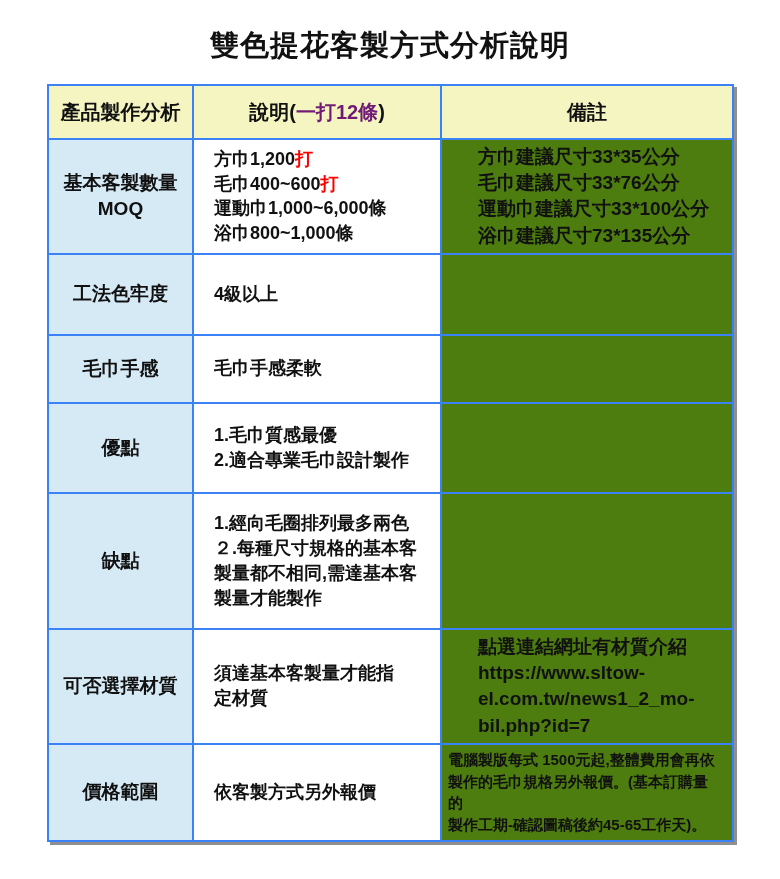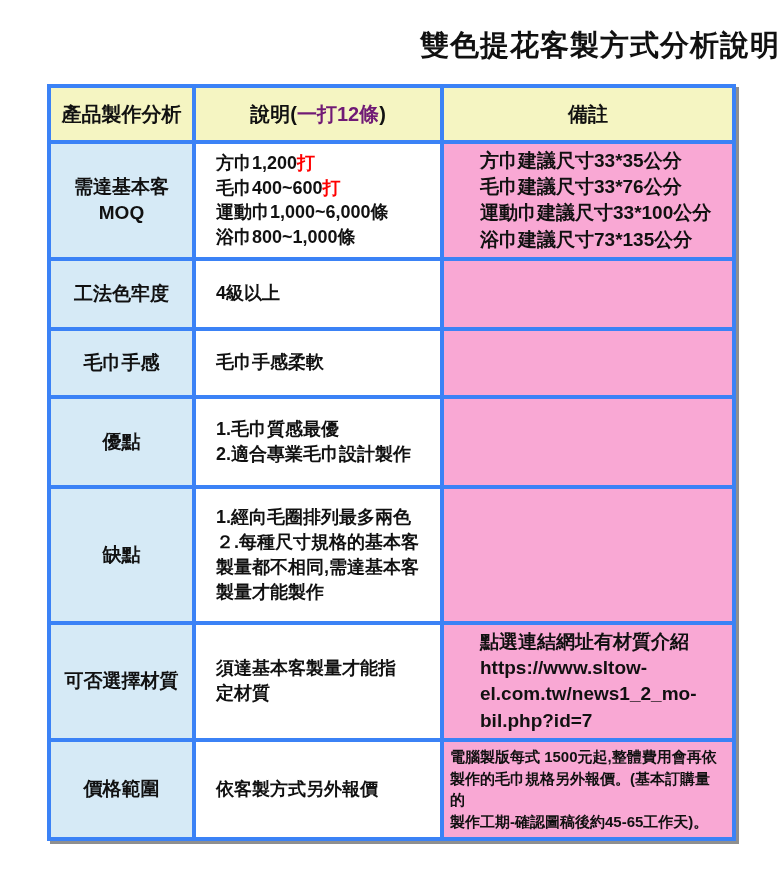--- a/index.html
+++ b/index.html
@@ -11,42 +11,42 @@
     font-family: "Liberation Sans", sans-serif;
     color: #111111;
   }
   .page {
     width: 780px;
     height: 879px;
     overflow: hidden;
     position: relative;
   }
   .title {
-    text-align: right;
+    text-align: center;
     font-size: 29px;
     font-weight: 700;
     letter-spacing: 1px;
     margin: 0;
     padding-top: 27px;
     height: 36px;
     line-height: 36px;
     color: #111111;
   }
   table.analysis {
     border-collapse: collapse;
     table-layout: fixed;
     margin: 21px 0 0 47px;
     width: 685px;
     box-shadow: 3px 3px 0 #8f8f8f;
   }
   table.analysis col.c1 { width: 145px; }
   table.analysis col.c2 { width: 248px; }
   table.analysis col.c3 { width: 292px; }
   table.analysis th, table.analysis td {
-    border: 4px solid #3b82f6;
+    border: 2px solid #3b82f6;
     vertical-align: middle;
     white-space: pre-line;
     overflow: hidden;
   }
   table.analysis th {
     background: #f5f5c2;
     height: 50px;
     font-size: 20px;
     font-weight: 700;
     text-align: center;
@@ -61,21 +61,21 @@
   }
   td.desc-cell {
     background: #ffffff;
     font-size: 18px;
     font-weight: 700;
     text-align: left;
     padding: 4px 8px 4px 20px;
     line-height: 1.38;
   }
   td.note-cell {
-    background: #f9a8d4;
+    background: #4d7c0f;
     font-size: 19px;
     font-weight: 700;
     text-align: left;
     padding: 4px 8px 4px 36px;
     line-height: 1.38;
   }
   td.note-cell.note-link { }
   td.note-cell.note-small {
     font-size: 15px;
     font-weight: 700;
@@ -97,32 +97,32 @@
     </colgroup>
     <thead>
       <tr id="header-row">
           <th><span>產品製作分析</span></th>
           <th><span>說明(</span><span style="color: #701a75;">一打12條</span><span>)</span></th>
           <th><span>備註</span></th>
         </tr>
     </thead>
     <tbody id="table-body">
         <tr style="height: 107px;">
-          <td class="label-cell">需達基本客
+          <td class="label-cell">基本客製數量
 MOQ</td>
           <td class="desc-cell"><span>方巾1,200</span><span style="color: rgb(255, 0, 0);">打</span><span>
 毛巾400~600</span><span style="color: rgb(255, 0, 0);">打</span><span>
 運動巾1,000~6,000條
 浴巾800~1,000條</span></td>
           <td class="note-cell"><span>方巾建議尺寸33*35公分
 毛巾建議尺寸33*76公分
 運動巾建議尺寸33*100公分
 浴巾建議尺寸73*135公分</span></td>
         </tr>
-        <tr style="height: 70px;">
+        <tr style="height: 81px;">
           <td class="label-cell">工法色牢度</td>
           <td class="desc-cell"><span>4級以上</span></td>
           <td class="note-cell"></td>
         </tr>
         <tr style="height: 68px;">
           <td class="label-cell">毛巾手感</td>
           <td class="desc-cell"><span>毛巾手感柔軟</span></td>
           <td class="note-cell"></td>
         </tr>
         <tr style="height: 90px;">

